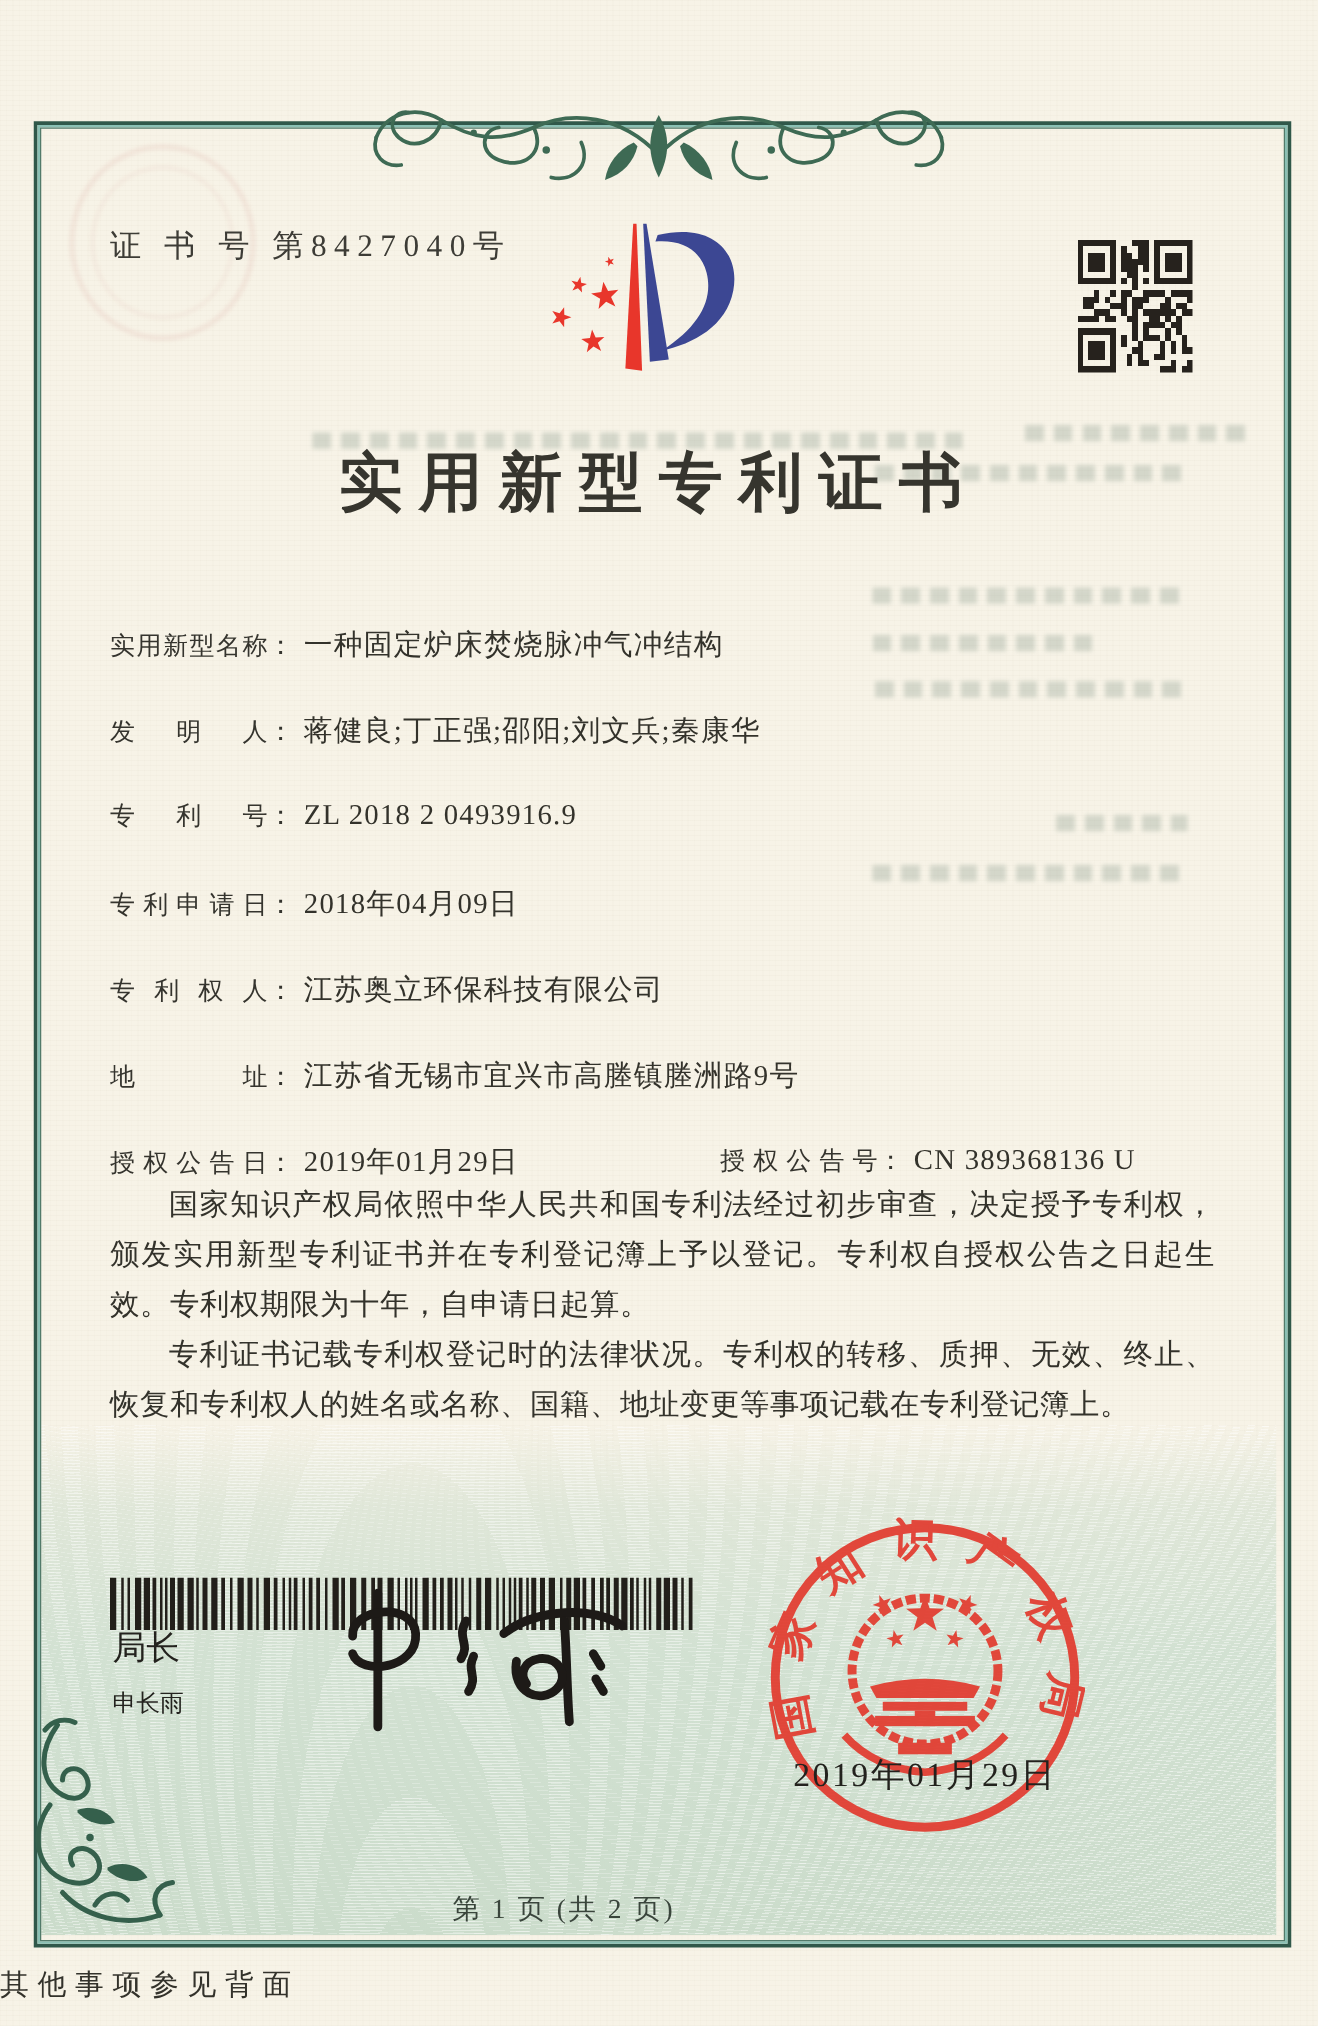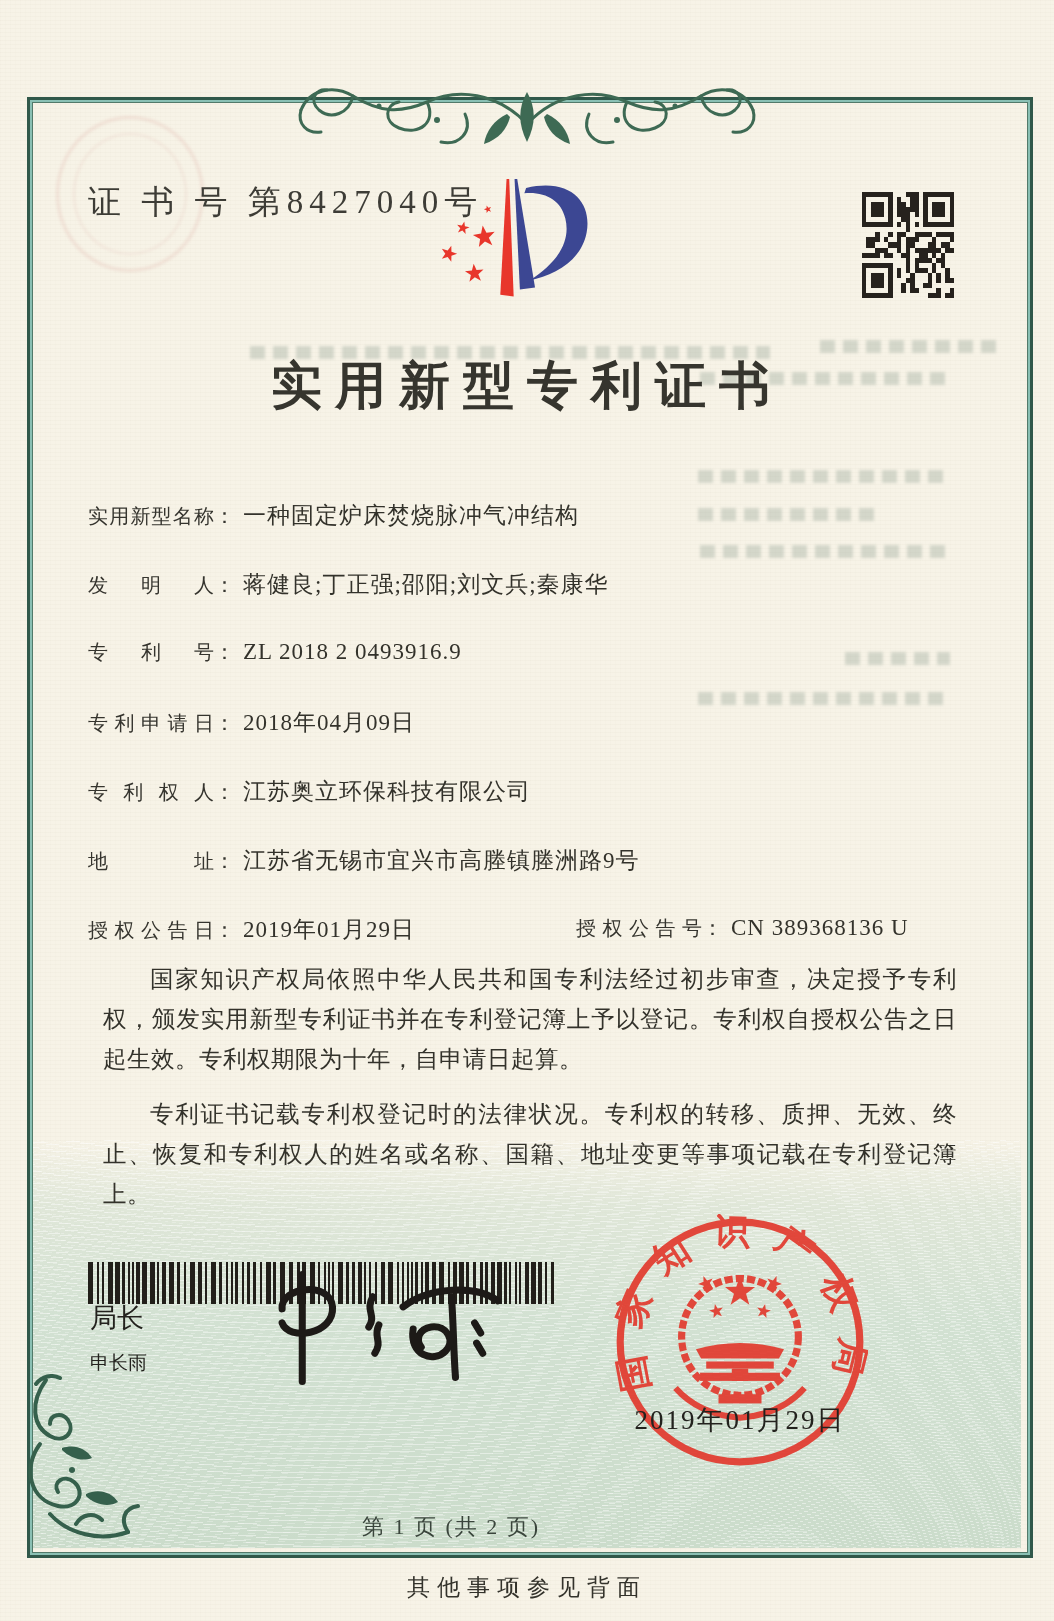--- a/index.html
+++ b/index.html
@@ -27,49 +27,49 @@
   .frame .f3{position:absolute;inset:2px;border:1px solid #527a6a;}
   .ornament-top{position:absolute;left:287px;top:62px;width:480px;height:110px;}
   .ornament-corner{position:absolute;left:16px;top:1374px;width:130px;height:182px;}
   
   .bleed{position:absolute;height:13px;opacity:.30;filter:blur(1.6px);
     background:repeating-linear-gradient(90deg,#86988a 0 15px,transparent 15px 23px);}
   .bleed-stamp{position:absolute;left:56px;top:116px;width:142px;height:150px;border-radius:50%;
     border:3px solid rgba(208,132,126,.17);filter:blur(1.5px);}
   .bleed-stamp .inner{position:absolute;inset:14px;border-radius:50%;border:2px solid rgba(208,132,126,.12);}
   
-  .cert-no{position:absolute;left:88px;top:180px;font-size:33px;letter-spacing:6px;color:#3d3c36;text-align:right;}
+  .cert-no{position:absolute;left:88px;top:180px;font-size:25px;letter-spacing:6px;color:#3d3c36;text-align:right;}
   .logo{position:absolute;left:430px;top:160px;width:178px;height:152px;}
   .qr{position:absolute;left:862px;top:192px;width:92px;height:106px;}
   .title{position:absolute;left:0;top:352px;width:1054px;text-align:center;
     font-size:51px;font-weight:700;letter-spacing:13px;color:#36352e;}
   
   .field-row{position:absolute;left:88px;white-space:nowrap;}
   .flabel{display:inline-block;width:126px;font-size:20px;letter-spacing:0;
     text-align:justify;text-align-last:justify;vertical-align:baseline;color:#35342e;}
   .fcolon{font-size:21px;color:#35342e;}
   .fvalue{font-size:23px;letter-spacing:1px;margin-left:8px;color:#33322b;}
   .grant-right{position:absolute;left:488px;top:0;white-space:nowrap;}
   
   .body-text{position:absolute;left:88px;top:944px;width:884px;
     font-size:23.5px;line-height:40px;letter-spacing:.5px;color:#33322b;text-align:justify;}
-  .body-text p{margin:15px;text-indent:2em;}
+  .body-text p{margin:0;text-indent:2em;}
   
   .barcode{position:absolute;left:88px;top:1262px;width:472px;height:42px;}
   .commissioner-title{position:absolute;left:90px;top:1300px;font-size:27px;
     font-family:"Liberation Sans","DejaVu Sans",sans-serif;color:#23221e;}
   .commissioner-name{position:absolute;left:90px;top:1350px;font-size:19px;
     font-family:Liberation Sans, sans-serif;color:#23221e;}
   .signature{position:absolute;left:268px;top:1262px;width:252px;height:132px;}
   .seal{position:absolute;left:612px;top:1214px;width:256px;height:256px;opacity:.92;}
   .seal-date{position:absolute;left:618px;top:1402px;width:244px;text-align:center;
     font-size:27px;letter-spacing:2px;color:#23221e;}
   .page-indicator{position:absolute;left:0;top:1512px;width:902px;text-align:center;
     font-size:22px;letter-spacing:2px;color:#3a453c;}
-  .back-note{position:absolute;left:0;top:1572px;width:1054px;text-align:center;
+  .back-note{position:absolute;left:0;top:1572px;width:1054px;
     font-size:23px;letter-spacing:7px;color:#33322b;}
 </style>
 </head>
 <body>
 
 <div class="sheet">
 
   <svg width="0" height="0" style="position:absolute">
     <defs>
       <path id="star" d="M0,-10 L2.35,-3.24 L9.51,-3.09 L3.8,1.24 L5.88,8.09 L0,4 L-5.88,8.09 L-3.8,1.24 L-9.51,-3.09 L-2.35,-3.24 Z"></path>

